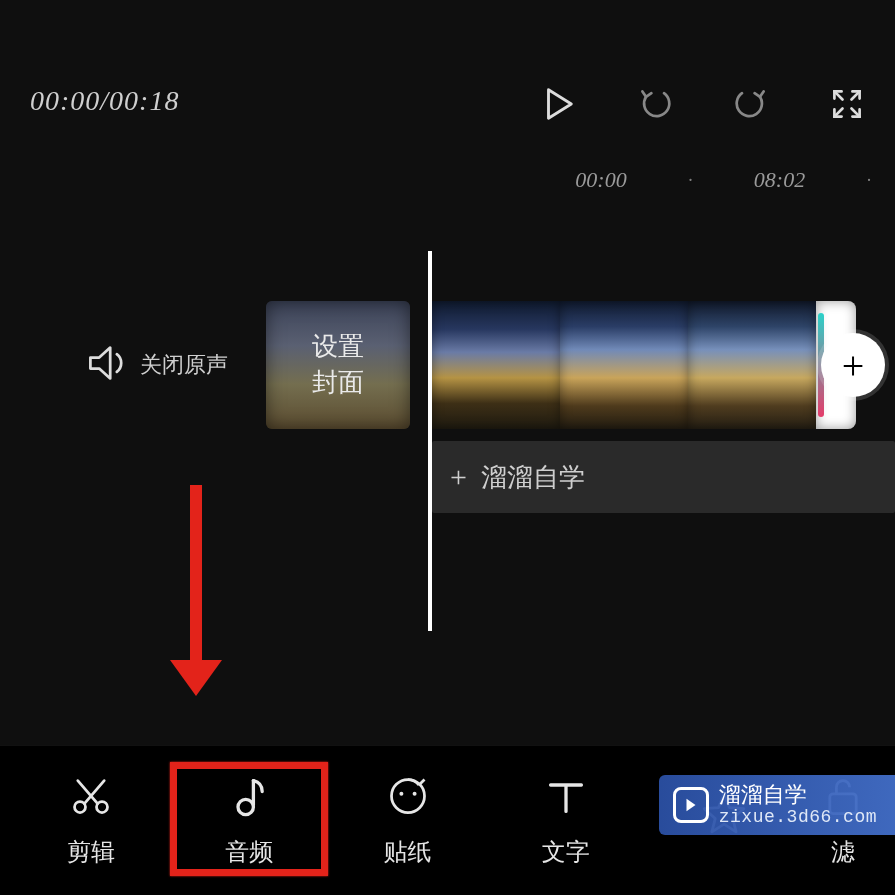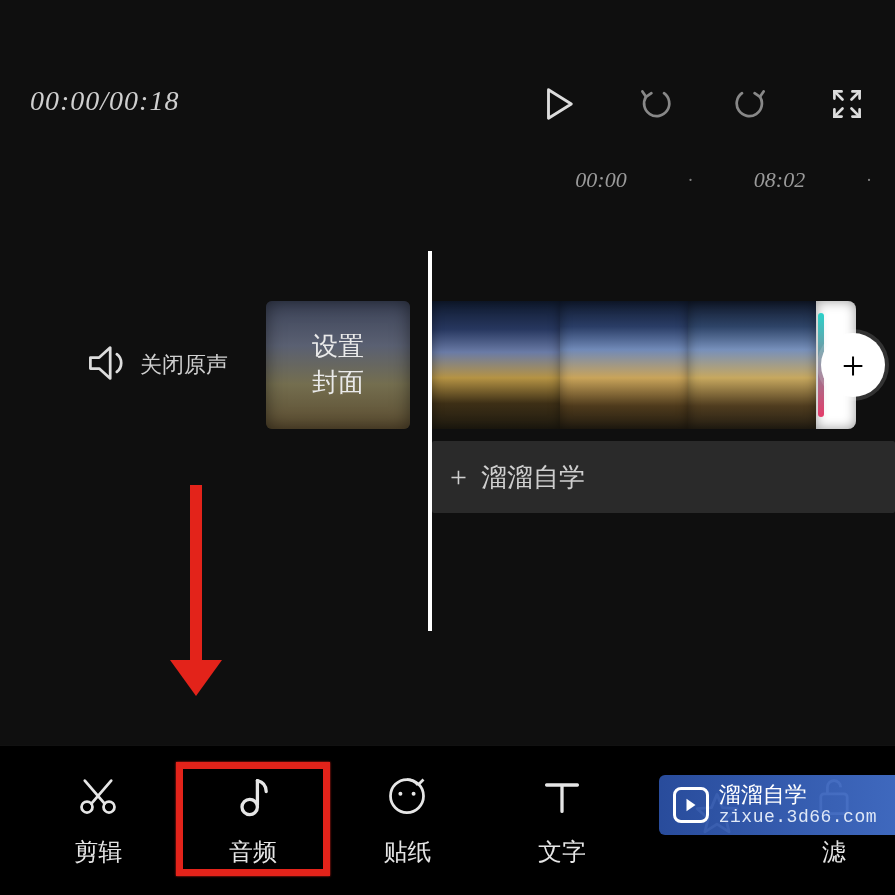--- a/index.html
+++ b/index.html
@@ -33,21 +33,21 @@
   .clip { flex: 0 0 128px; height: 128px; background: linear-gradient(180deg, #0f1a2e 0%, #27375f 22%, #6a7ba6 40%, #b59344 60%, #3d2f16 80%, #1e1a10 100%); box-shadow: inset 0 0 12px rgba(0,0,0,0.4); }
   .clip:nth-child(2) { background: linear-gradient(180deg, #101a2e 0%, #2a3d66 20%, #718ab8 38%, #c9a45a 60%, #4e3a1c 82%, #221c11 100%); }
   .clip:nth-child(3) { background: linear-gradient(180deg, #101829 0%, #2e4468 20%, #7790bb 38%, #c7a85f 60%, #4f3c1f 82%, #241e13 100%); }
   .clip.last { flex: 0 0 40px; background: #fff; border-radius: 0 8px 8px 0; position: relative; display:flex; align-items:center; justify-content:flex-start; padding-left:4px; }
   .clip.last .stripe { position:absolute; left:2px; top:12px; bottom:12px; width:6px; border-radius:3px; background: linear-gradient(180deg, #2bd1c9, #e53c6a); }
   .add-clip { position: absolute; right: 10px; top: 82px; width: 64px; height: 64px; border-radius: 50%; background: #fff; color: #000; display:flex; align-items:center; justify-content:center; font-size:40px; box-shadow: 0 0 0 4px rgba(255,255,255,0.15); z-index:6; }
 
   .audio-row { position: absolute; left: 432px; top: 190px; right: 0; height: 72px; background: #2a2a2a; display: flex; align-items: center; gap: 14px; padding: 0 18px; color: #cfcfcf; font-size: 26px; border-radius: 2px; }
 
   
-  .bottom-bar { position: absolute; left: 0; right: 0; bottom: 0; height: 150px; background: #000; display: flex; align-items: center; justify-content: space-between; padding: 0 21px; border-top: 1px solid #111; }
+  .bottom-bar { position: absolute; left: 0; right: 0; bottom: 0; height: 150px; background: #000; display: flex; align-items: center; justify-content: space-between; padding: 0 12px; border-top: 1px solid #111; }
   .tool { flex: 1; display: flex; flex-direction: column; align-items: center; gap: 12px; color: #e6e6e6; font-size: 24px; position: relative; }
   .tool svg { width: 44px; height: 44px; }
   .tool-wrap { position: relative; flex:1; display:flex; }
   .hl-frame { position:absolute; left:0; right:0; top:-12px; bottom:-8px; border:7px solid #e3231a; box-shadow: 0 0 2px #e3231a; }
 
   .tool-last { flex: 0 0 80px; }
 
   
   .arrow-down { position: absolute; left: 170px; top: 485px; display:flex; flex-direction:column; align-items:center; pointer-events:none; }
   .arrow-down .shaft { width: 12px; height: 175px; background: #e3231a; }

